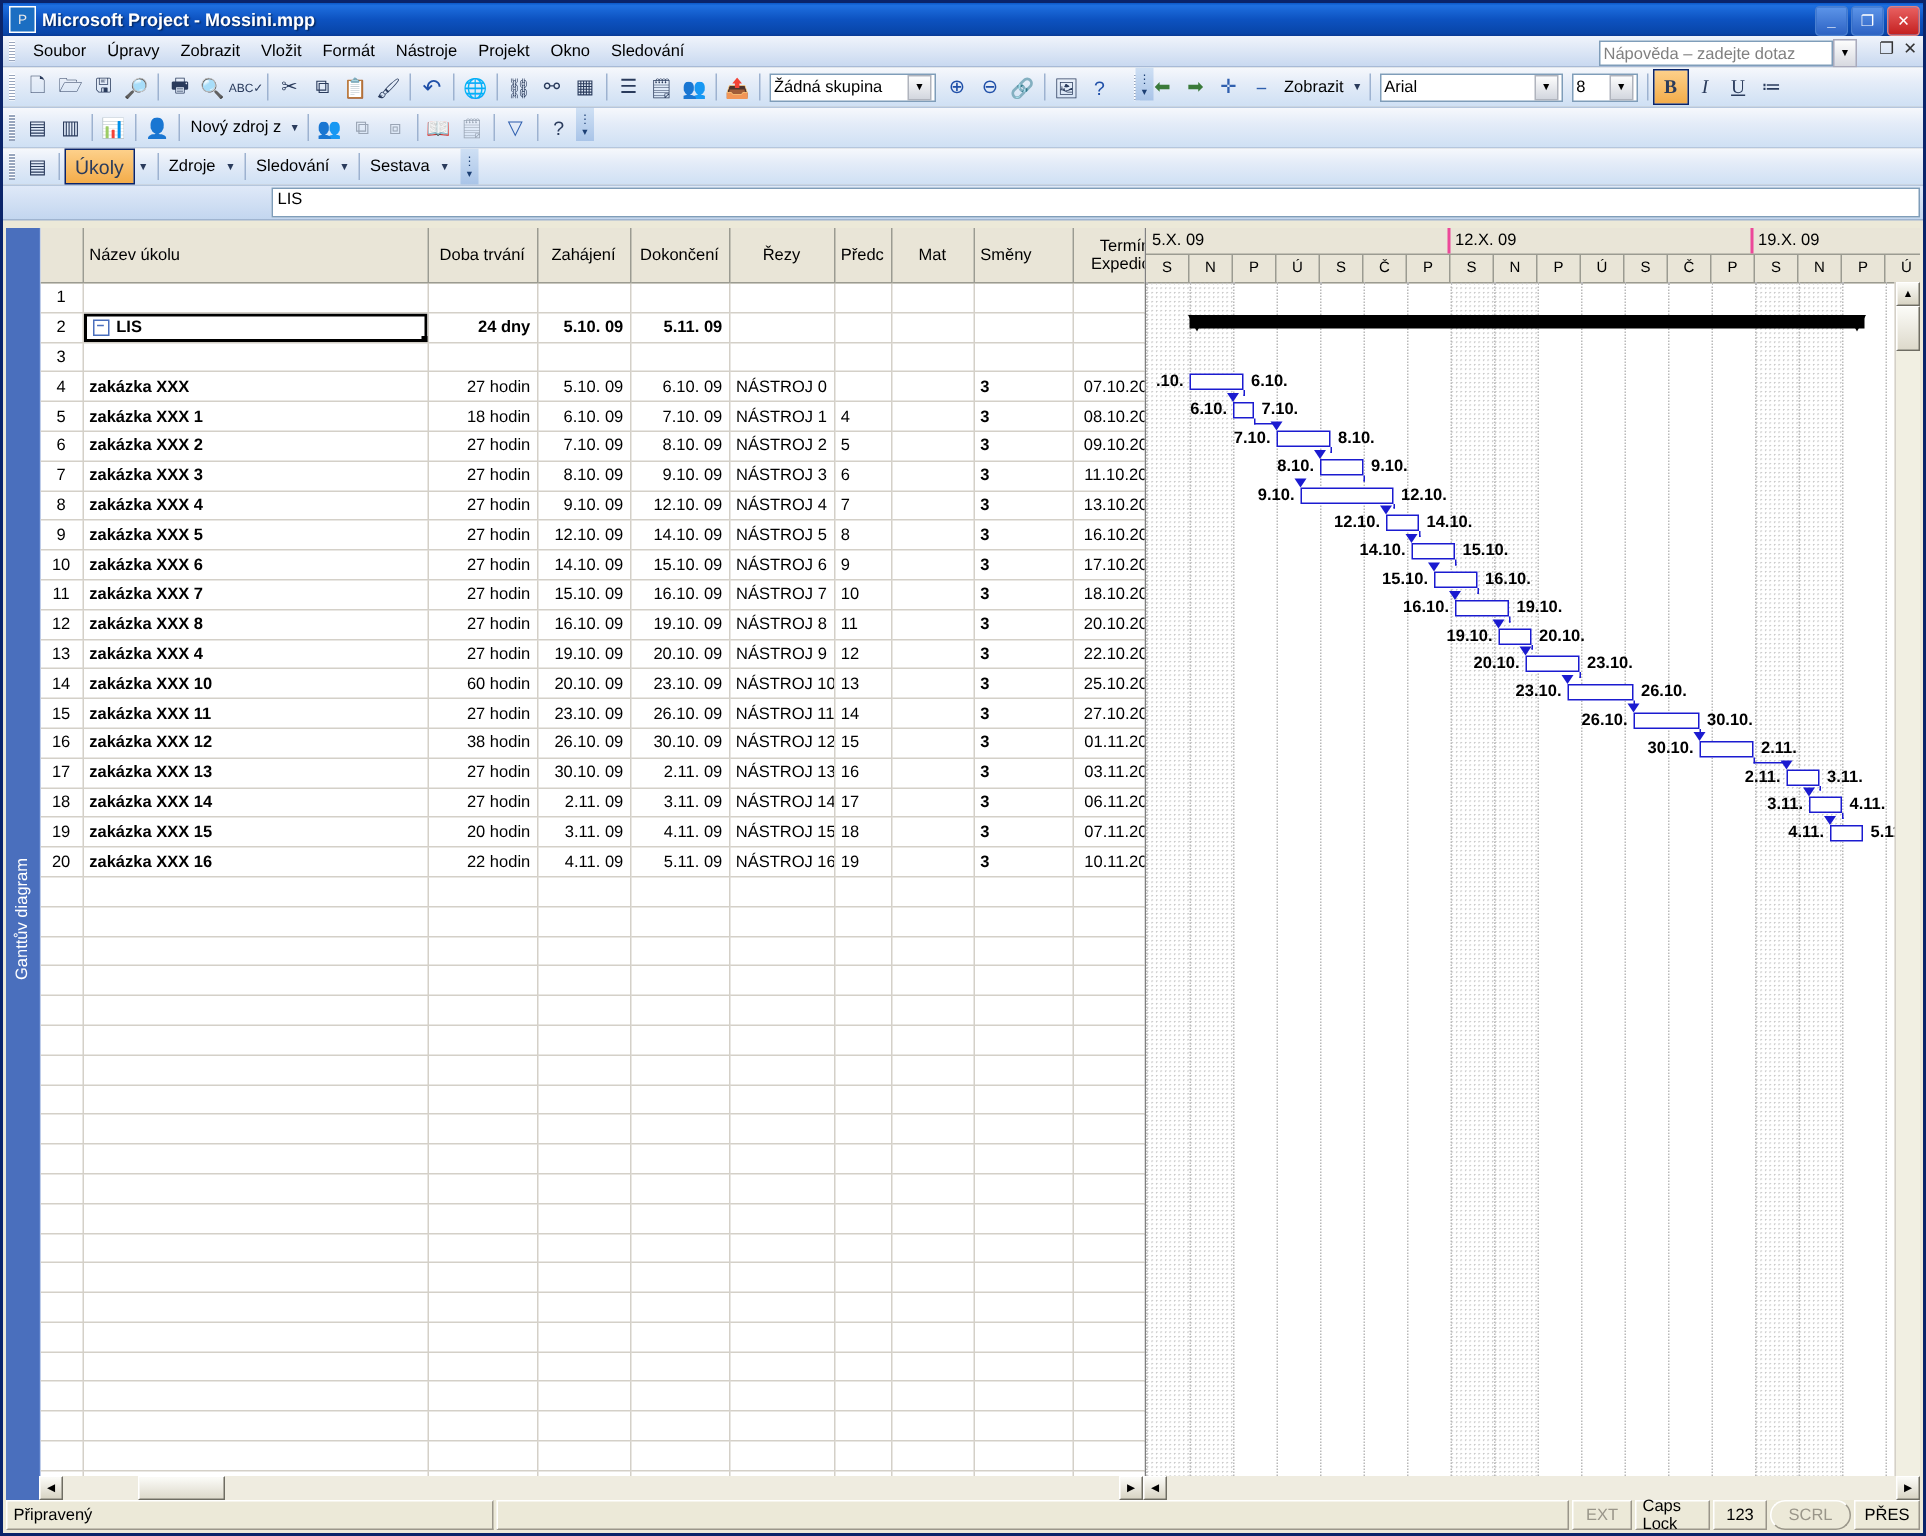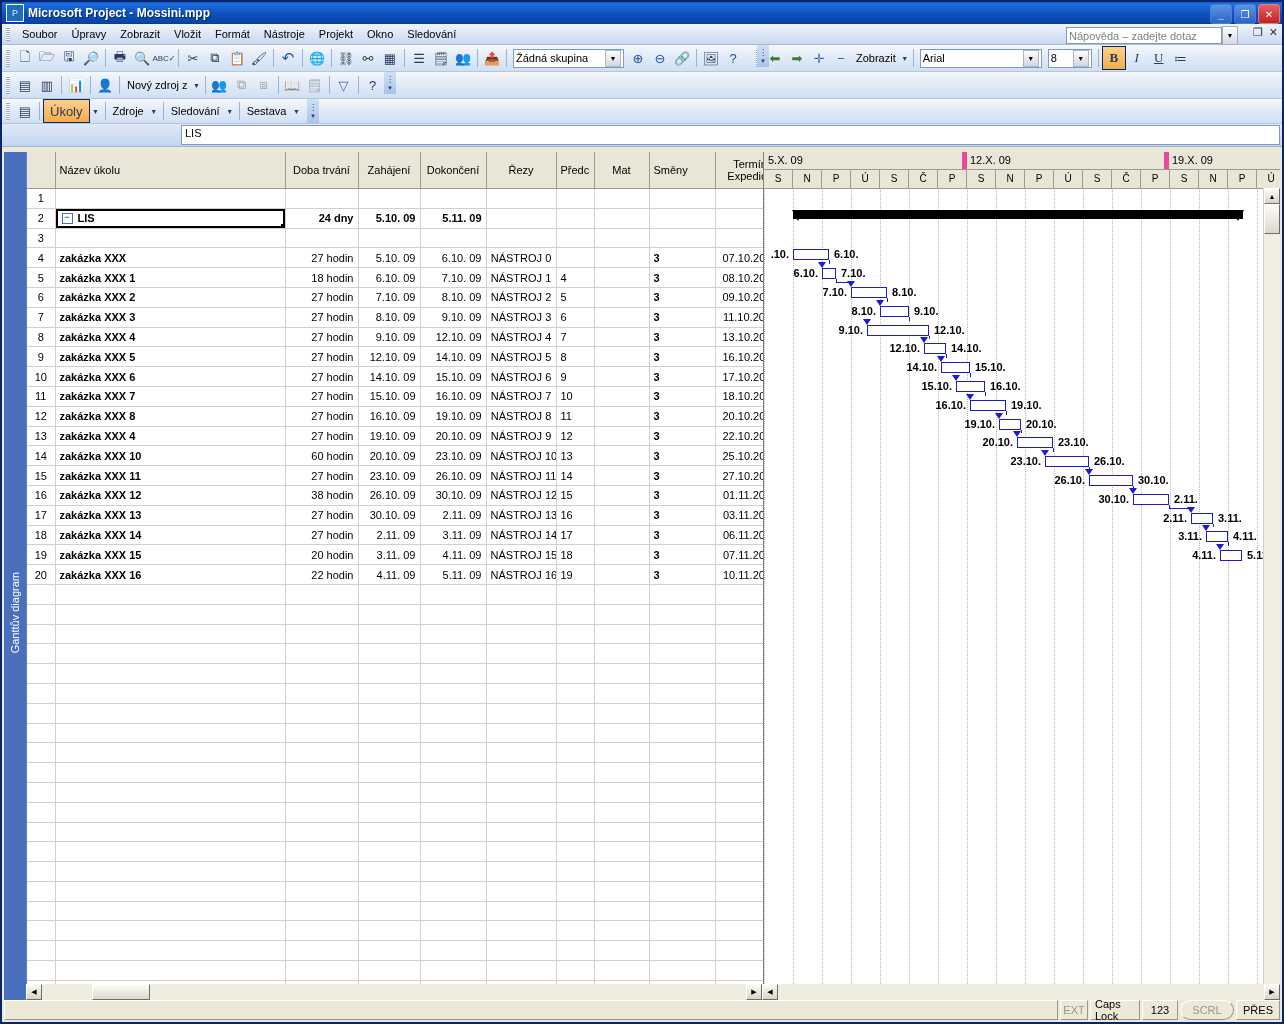--- a/index.html
+++ b/index.html
@@ -89,21 +89,21 @@
       line-height:7px;text-align:center;font-size:9px;color:#4a6fbd;margin-right:5px;vertical-align:middle;}
   tr.selrow td.name{position:relative;}
   .selbox{position:absolute;left:0;top:0;right:0;bottom:0;border:2px solid #000;pointer-events:none;}
   .selhandle{position:absolute;right:-3px;bottom:-3px;width:5px;height:5px;background:#000;}
 
   
   .ganttpane{flex:1;position:relative;overflow:hidden;background:#fff;}
   .ghead{height:36px;position:relative;background:#e9e5d7;border-bottom:1px solid #9b9b91;}
   .gh-top{height:17px;position:relative;border-bottom:1px solid #9b9b91;}
   .gh-bot{height:18px;position:relative;}
-  .wk{position:absolute;top:0;height:17px;border-right:5px solid #ec4899;font-size:11px;
+  .wk{position:absolute;top:0;height:17px;border-right:2px solid #ec4899;font-size:11px;
       padding-left:4px;box-sizing:border-box;line-height:17px;}
   .dy{position:absolute;top:0;height:18px;border-right:1px solid #9b9b91;font-size:10px;
       text-align:center;box-sizing:border-box;line-height:18px;}
   .gbody{position:absolute;left:0;right:0;top:36px;bottom:0;overflow:hidden;}
   .nwday{position:absolute;top:0;bottom:0;width:29px;
       background-image:radial-gradient(circle at 1px 1px, #c9c9c9 0.6px, transparent 0.7px);
       background-size:3px 3px;}
   .gline{position:absolute;top:0;bottom:0;width:0;border-left:1px dotted #b9b9b9;}
   .summary{position:absolute;height:9px;background:#000;}
   .summary:before,.summary:after{content:"";position:absolute;top:0;width:0;height:0;
@@ -970,20 +970,21 @@
       <div class="sthumb" style="width:58px;margin-left:50px;"></div>
       <div class="sbtn" style="position:absolute;right:0;top:0;">▶</div>
     </div>
     <div class="hsb" style="flex:1;">
       <div class="sbtn">◀</div>
       <div class="sbtn" style="position:absolute;right:0;top:0;">▶</div>
     </div>
   </div>
 
   <div class="statusbar">
+    <div class="spanel" style="width:325px;">Připravený</div>
     <div class="spanel" style="flex:1;"></div>
-    <div class="spanel sm dim" style="width:28px;">EXT</div>
+    <div class="spanel sm dim" style="width:40px;">EXT</div>
     <div class="spanel sm" style="width:50px;">Caps Lock</div>
     <div class="spanel sm" style="width:36px;">123</div>
     <div class="spanel sm dim" style="width:54px;border-radius:10px;">SCRL</div>
     <div class="spanel sm" style="width:44px;">PŘES</div>
   </div>
 </div>
 
 </body></html>

